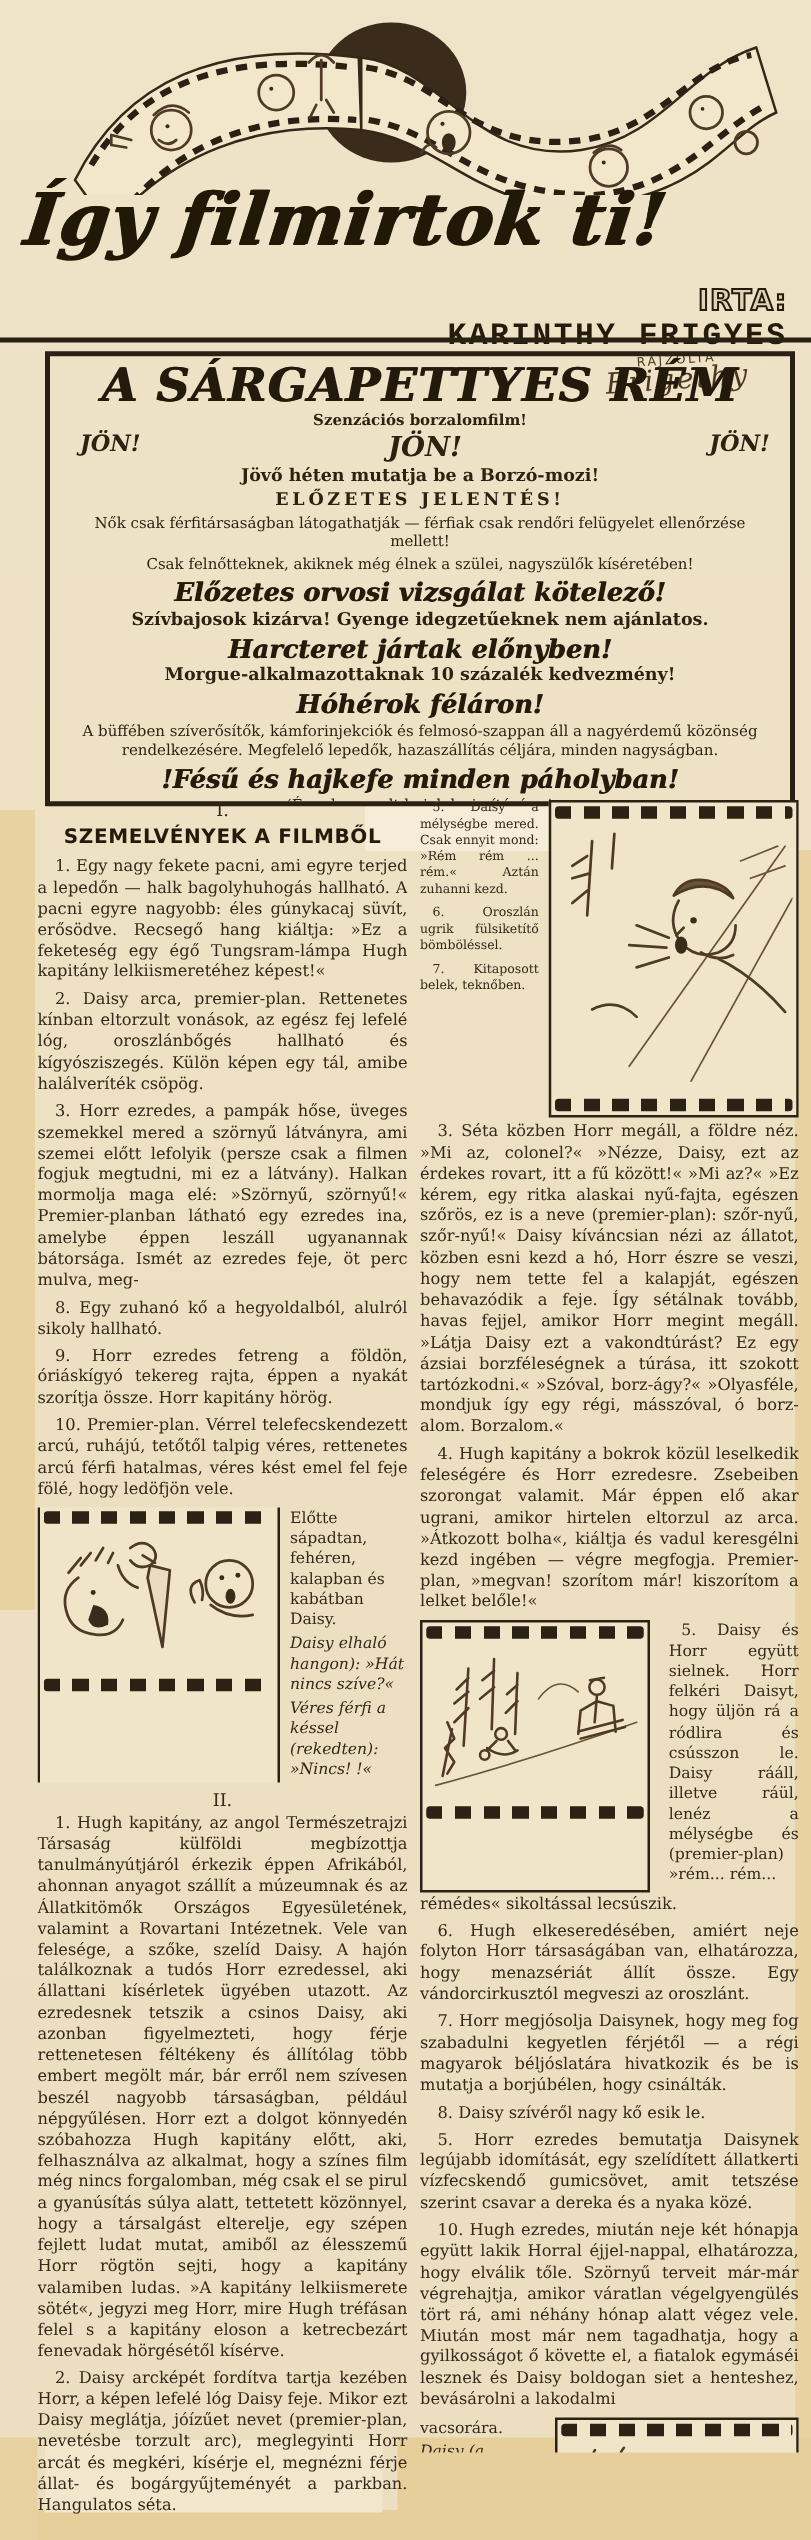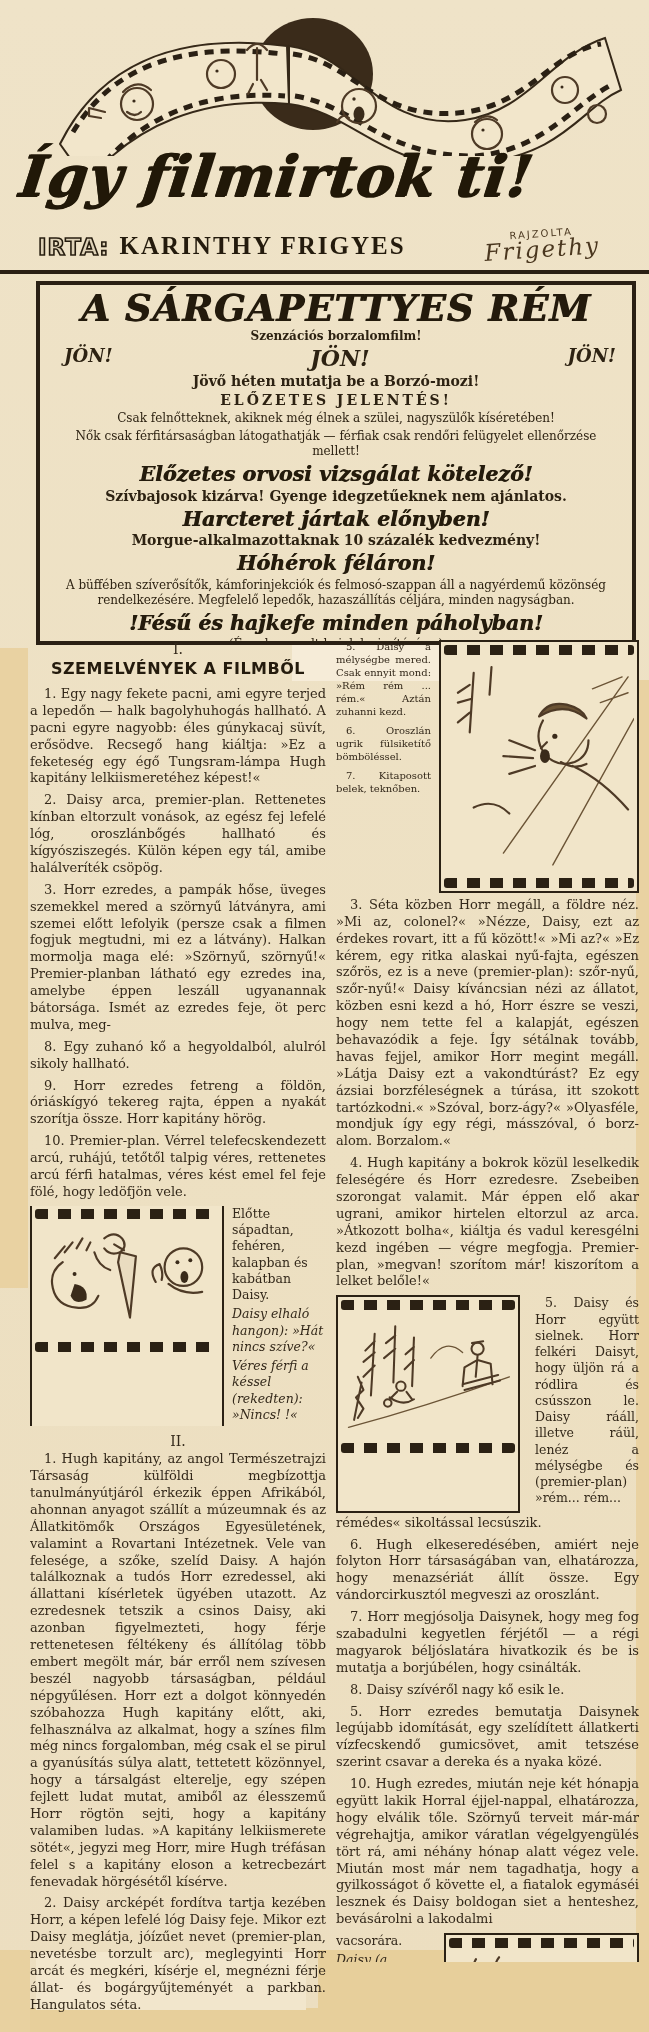--- a/index.html
+++ b/index.html
@@ -17,24 +17,24 @@
 
   .header-art{position:absolute;left:25px;top:6px;width:600px;height:150px;z-index:2;}
   .sketch{stroke:#4e3a26;stroke-width:2.2;fill:none;stroke-linecap:round;stroke-linejoin:round;}
   .sketch-thin{stroke:#6b5436;stroke-width:1.4;fill:none;stroke-linecap:round;}
   .inkfill{fill:#3a2b1a;stroke:none;}
 
   .page-title{position:absolute;left:20px;top:142px;width:615px;z-index:3;
     font-family:"DejaVu Serif",serif;font-style:italic;font-weight:bold;font-size:57px;
     color:#211808;transform:skewX(-7deg);letter-spacing:1px;white-space:nowrap;
     text-shadow:1.6px 0 #211808,0 1px #211808;}
-  .byline{position:absolute;left:38px;top:228px;width:592px;z-index:3;display:flex;align-items:flex-end;}
+  .byline{position:absolute;left:38px;top:228px;width:592px;z-index:3;display:flex;align-items:flex-end;flex-direction:column;}
   .irta{font-family:"DejaVu Sans",sans-serif;font-weight:bold;font-size:23px;color:rgba(34,26,14,.08);
         -webkit-text-stroke:1.6px #241b0d;letter-spacing:1px;}
-  .author{font-family:Liberation Serif, serif;font-weight:bold;font-size:25px;color:#241b0d;
+  .author{font-family:Liberation Mono, monospace;font-weight:bold;font-size:25px;color:#241b0d;
         margin-left:10px;letter-spacing:2px;}
   .sigblock{margin-left:auto;margin-right:30px;text-align:center;transform:rotate(-4deg);color:#4a371f;}
   .rajzolta{display:block;font-family:"DejaVu Sans",sans-serif;font-size:10px;letter-spacing:2px;}
   .signature{display:block;font-style:italic;font-size:23px;font-family:"DejaVu Serif",serif;
         letter-spacing:2px;line-height:.9;}
   .rule{position:absolute;left:0;top:270px;width:649px;height:4px;background:#2a2014;z-index:3;}
 
   .poster{position:absolute;left:36px;top:281px;width:572px;height:346px;border:4px solid #2a2014;
         padding:5px 10px;overflow:hidden;z-index:3;text-align:center;color:#2d2212;}
   .poster-title{font-style:italic;font-weight:bold;font-size:37px;letter-spacing:1px;line-height:1;
@@ -134,22 +134,22 @@
   <div class="poster">
     <div class="poster-title">A SÁRGAPETTYES RÉM</div>
     <div class="poster-sub">Szenzációs borzalomfilm!</div>
     <div class="jon-row">
       <span class="jon-l">JÖN!</span>
       <span class="jon-c">JÖN!</span>
       <span class="jon-r">JÖN!</span>
     </div>
     <div class="pline-b">Jövő héten mutatja be a Borzó-mozi!</div>
     <div class="pline-ls">ELŐZETES JELENTÉS!</div>
+    <div class="pline">Nők csak férfitársaságban látogathatják — férfiak csak rendőri felügyelet ellenőrzése mellett!</div>
     <div class="pline">Csak felnőtteknek, akiknek még élnek a szülei, nagyszülők kíséretében!</div>
-    <div class="pline">Nők csak férfitársaságban látogathatják — férfiak csak rendőri felügyelet ellenőrzése mellett!</div>
     <div class="shout">Előzetes orvosi vizsgálat kötelező!</div>
     <div class="pline-b">Szívbajosok kizárva! Gyenge idegzetűeknek nem ajánlatos.</div>
     <div class="shout">Harcteret jártak előnyben!</div>
     <div class="pline-b">Morgue-alkalmazottaknak 10 százalék kedvezmény!</div>
     <div class="shout">Hóhérok féláron!</div>
     <div class="pline">A büffében szíverősítők, kámforinjekciók és felmosó-szappan áll a nagyérdemű közönség rendelkezésére. Megfelelő lepedők, hazaszállítás céljára, minden nagyságban.</div>
     <div class="shout">!Fésű és hajkefe minden páholyban!</div>
     <div class="pline">(Égnek meredt hajak lesimítására.)</div>
 
   </div>

